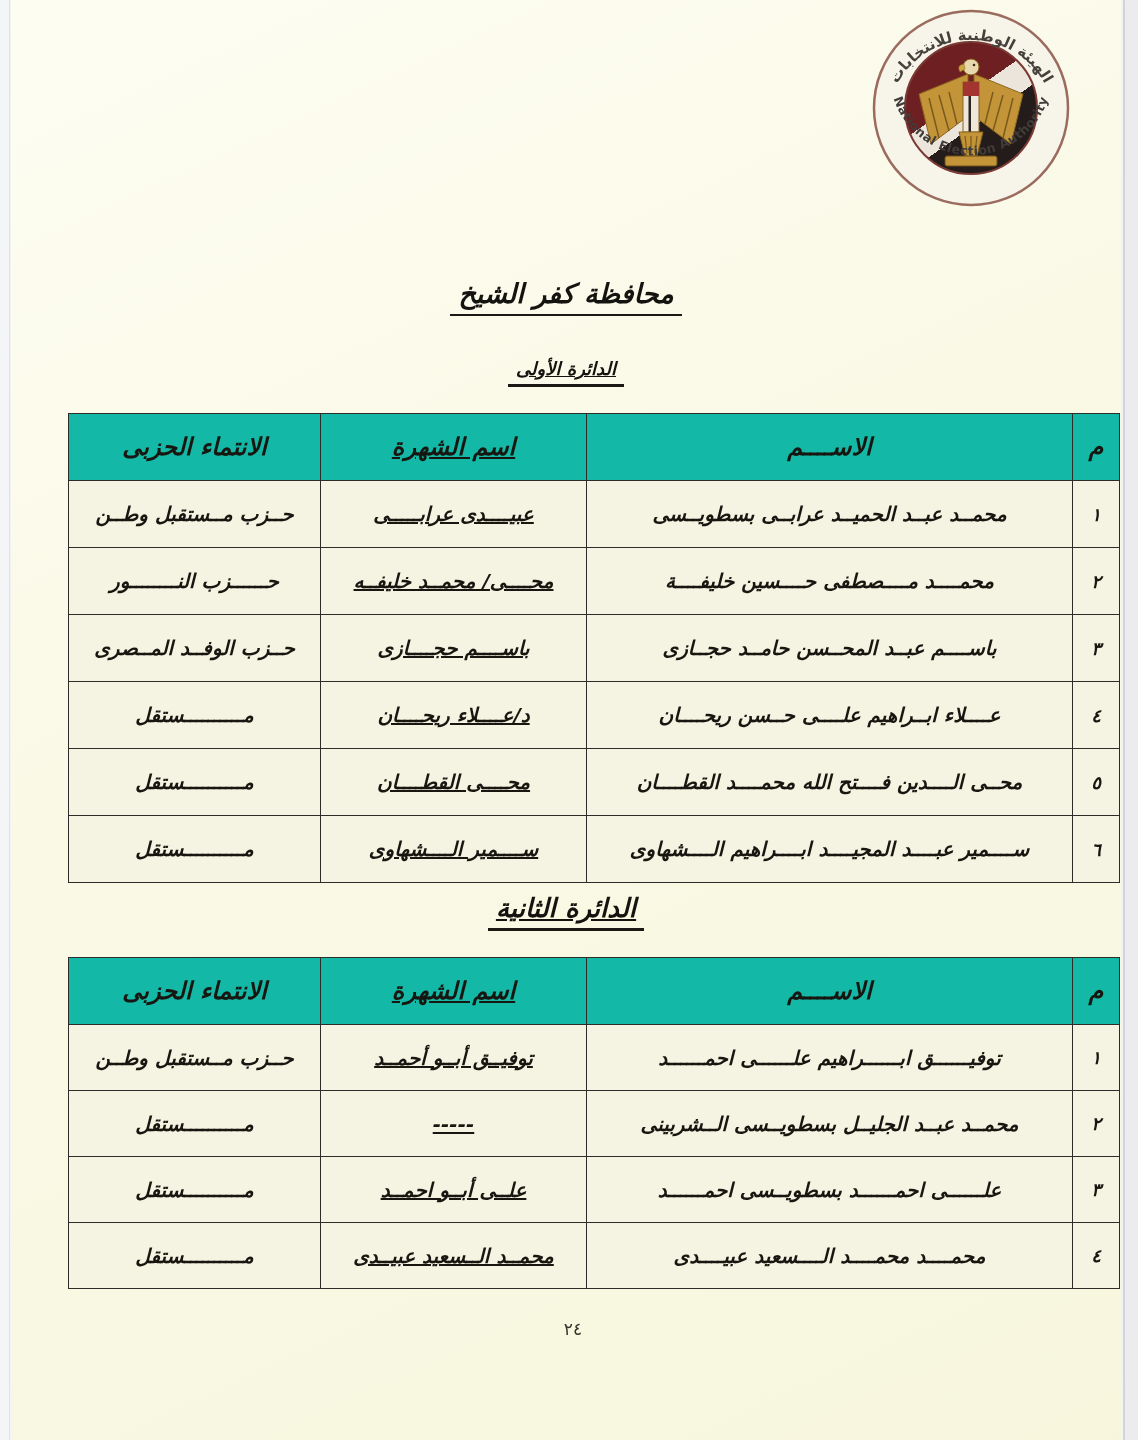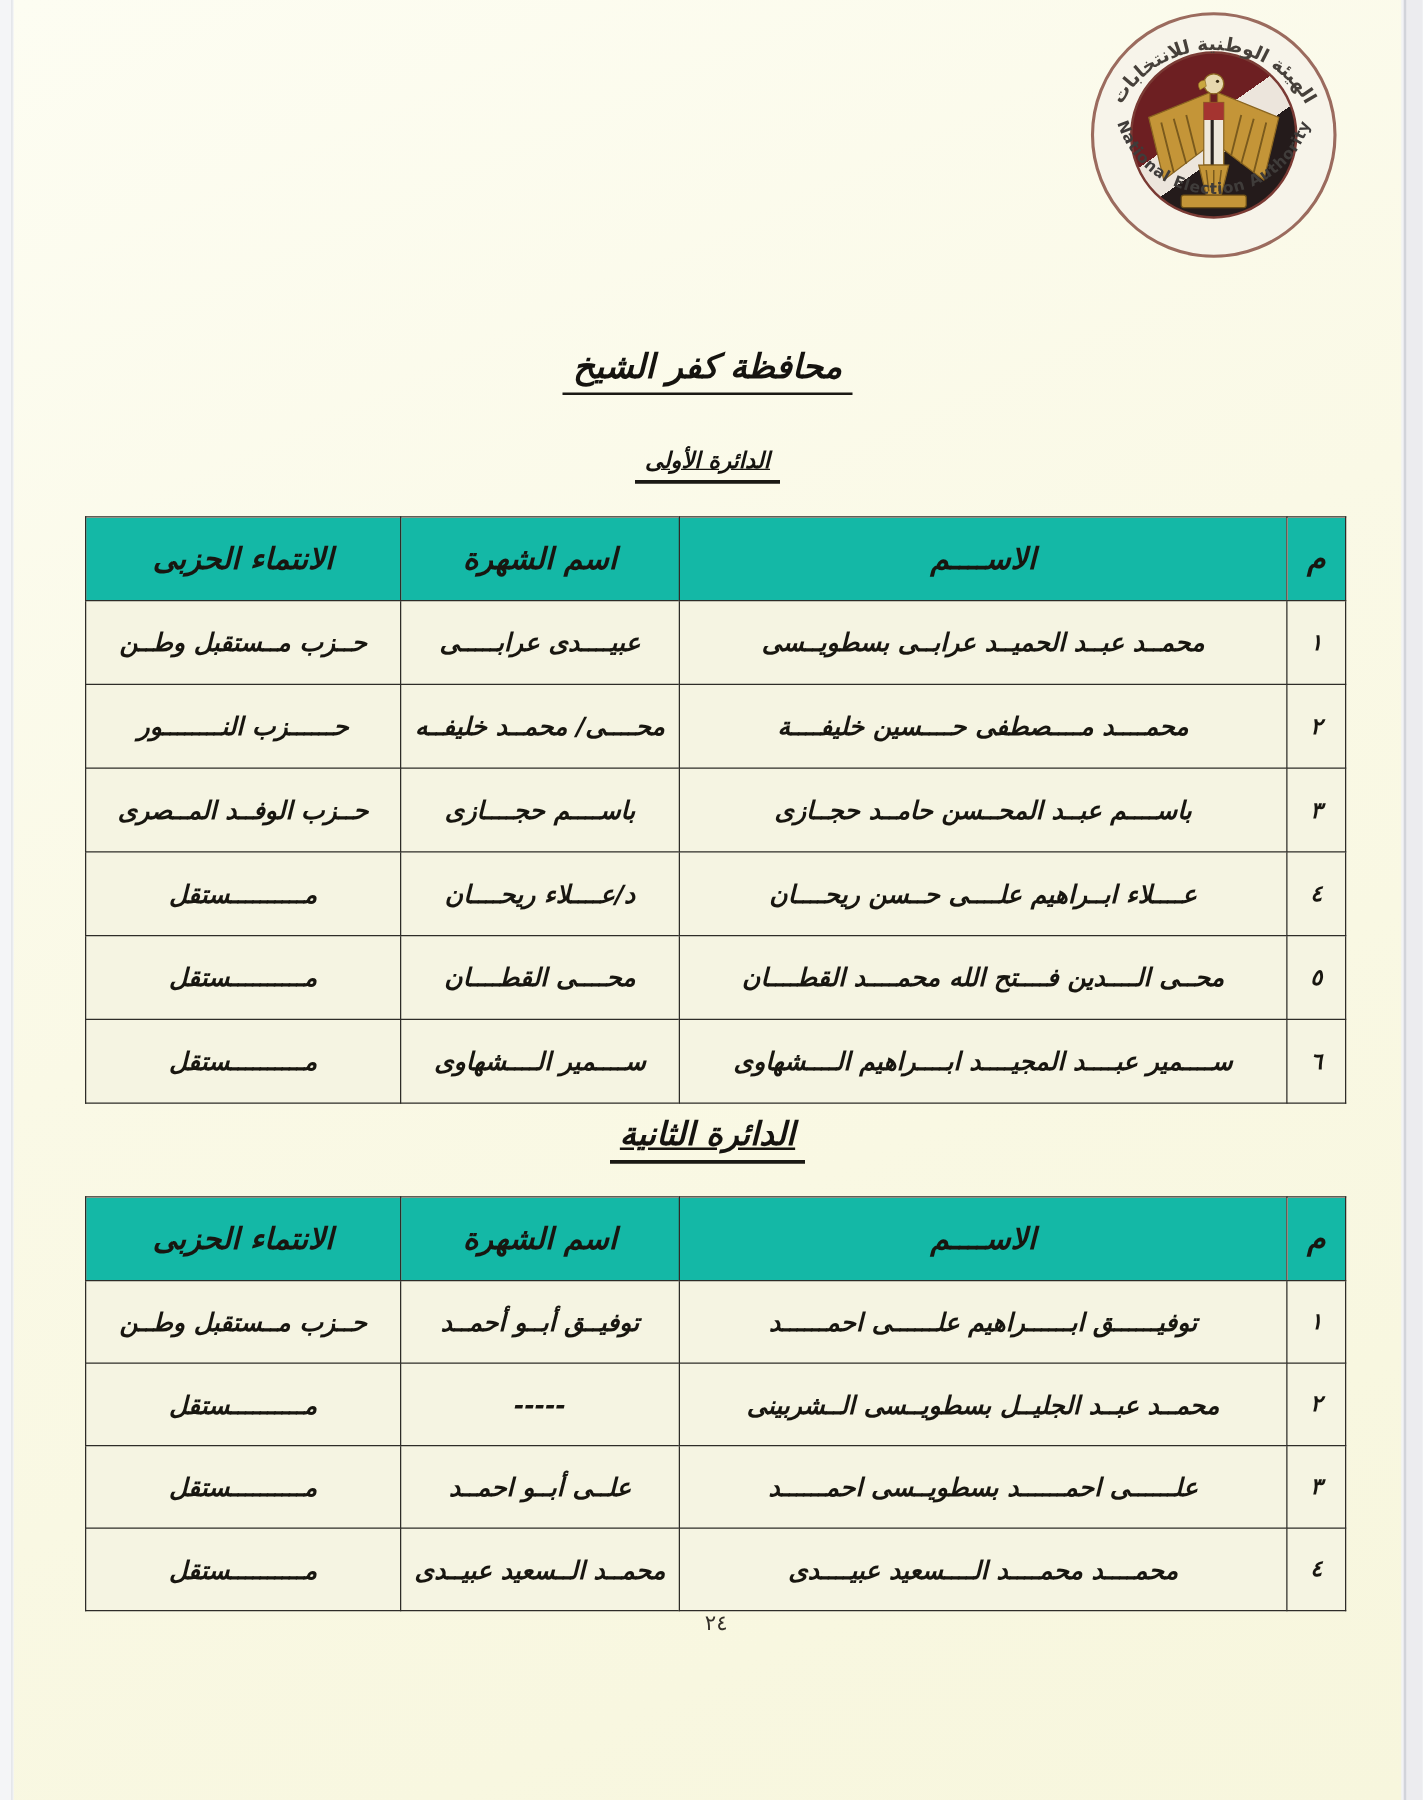--- a/index.html
+++ b/index.html
@@ -40,24 +40,24 @@
     font-weight:bold; font-style:italic;
     text-align:center; vertical-align:middle;
     color:#181610; overflow:hidden; padding:2px 6px;
   }
   th { height:67px; font-size:24px; background:#14b8a6; }
   td { height:67px; font-size:20px; }
   table.t2 td { height:66px; }
   .col-num   { width:47px;  }
   td.col-num { font-size:18px; }
   .col-name  { width:486px; }
-  .col-known { width:223px; }
+  .col-known { width:266px;text-decoration:underline; }
   .col-party { width:252px; }
   .pageno {
-    text-align:center; 
+    text-align:center; margin-top:30px;
     font-size:17px; color:#35312a; font-weight:normal;padding-left:14px;
   }
   .ring-text { font-weight:bold; }
 </style>
 </head>
 <body>
 
 <div class="edge-left"></div>
 
 <div class="page">

